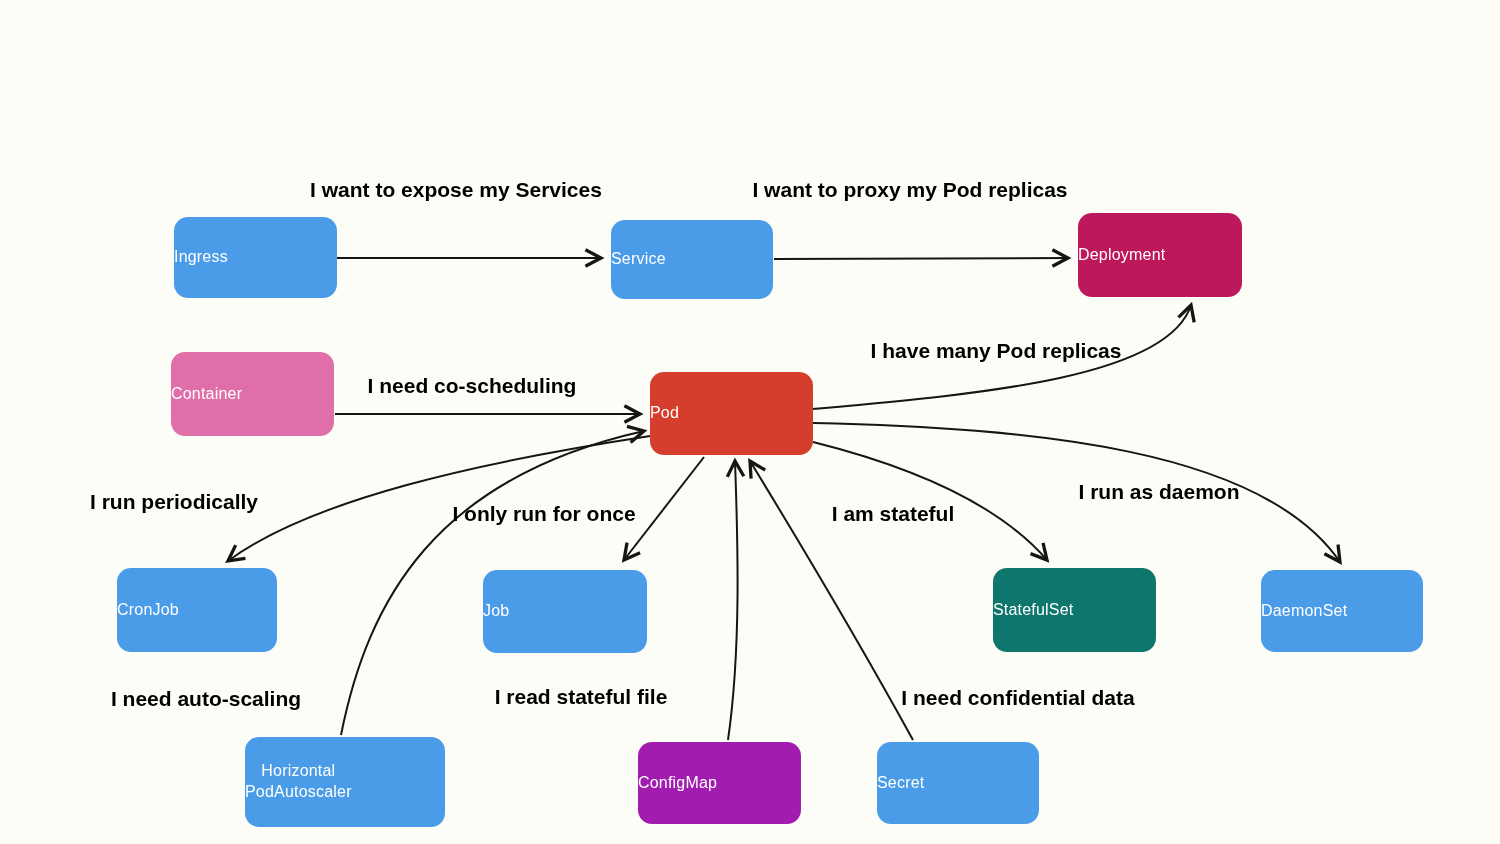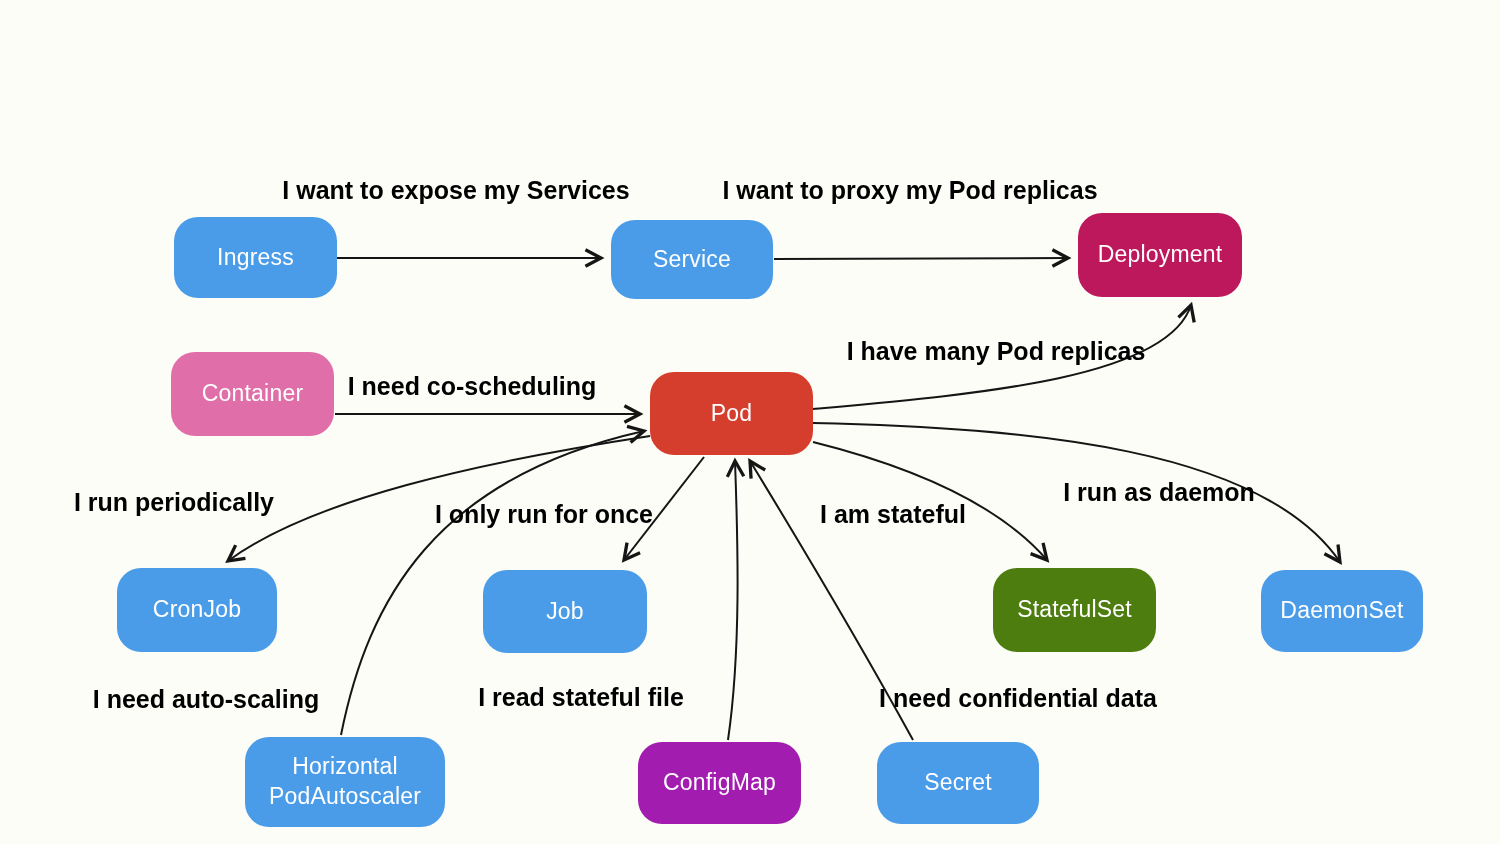--- a/index.html
+++ b/index.html
@@ -17,33 +17,33 @@
     position:absolute;left:0;top:0;width:1500px;height:844px;
     overflow:visible;
   }
   .edge{
     fill:none;
     stroke:#151515;
     stroke-width:2;
   }
   .node{
     position:absolute;
-    display:flex;align-items:center;justify-content:center;
-    border-radius:24px;
+    display:flex;align-items:center;justify-content:flex-start;
+    border-radius:14px;
     color:#ffffff;
-    font-size:23px;
+    font-size:16px;
     line-height:1.3;
     text-align:center;
     white-space:pre-line;
     letter-spacing:0.2px;
   }
   .edge-label{
     position:absolute;
     transform:translate(-50%,-50%);
-    font-size:25px;
+    font-size:21px;
     font-weight:700;
     color:#000000;
     white-space:nowrap;
   }
 </style>
 </head>
 <body>
 
 <div id="canvas">
   <svg id="edges-svg" viewBox="0 0 1500 844">
@@ -75,19 +75,19 @@
     <div class="edge-label" style="left: 206px; top: 699px;">I need auto-scaling</div>
     <div class="edge-label" style="left: 581px; top: 697px;">I read stateful file</div>
     <div class="edge-label" style="left: 1018px; top: 698px;">I need confidential data</div>
     <div class="node" style="left: 174px; top: 217px; width: 163px; height: 81px; background: rgb(74, 156, 233);"><span>Ingress</span></div>
     <div class="node" style="left: 611px; top: 220px; width: 162px; height: 79px; background: rgb(74, 156, 233);"><span>Service</span></div>
     <div class="node" style="left: 1078px; top: 213px; width: 164px; height: 84px; background: #be185d;"><span>Deployment</span></div>
     <div class="node" style="left: 171px; top: 352px; width: 163px; height: 84px; background: rgb(224, 111, 169);"><span>Container</span></div>
     <div class="node" style="left: 650px; top: 372px; width: 163px; height: 83px; background: rgb(213, 61, 44);"><span>Pod</span></div>
     <div class="node" style="left: 117px; top: 568px; width: 160px; height: 84px; background: rgb(74, 156, 233);"><span>CronJob</span></div>
     <div class="node" style="left: 483px; top: 570px; width: 164px; height: 83px; background: rgb(74, 156, 233);"><span>Job</span></div>
-    <div class="node" style="left: 993px; top: 568px; width: 163px; height: 84px; background: #4d7c0f;"><span>StatefulSet</span></div>
+    <div class="node" style="left: 993px; top: 568px; width: 163px; height: 84px; background: #0f766e;"><span>StatefulSet</span></div>
     <div class="node" style="left: 1261px; top: 570px; width: 162px; height: 82px; background: rgb(74, 156, 233);"><span>DaemonSet</span></div>
     <div class="node" style="left: 245px; top: 737px; width: 200px; height: 90px; background: rgb(74, 156, 233);"><span>Horizontal
 PodAutoscaler</span></div>
     <div class="node" style="left: 638px; top: 742px; width: 163px; height: 82px; background: #a21caf;"><span>ConfigMap</span></div>
     <div class="node" style="left: 877px; top: 742px; width: 162px; height: 82px; background: rgb(74, 156, 233);"><span>Secret</span></div>
   </div>
 
 </body></html>

